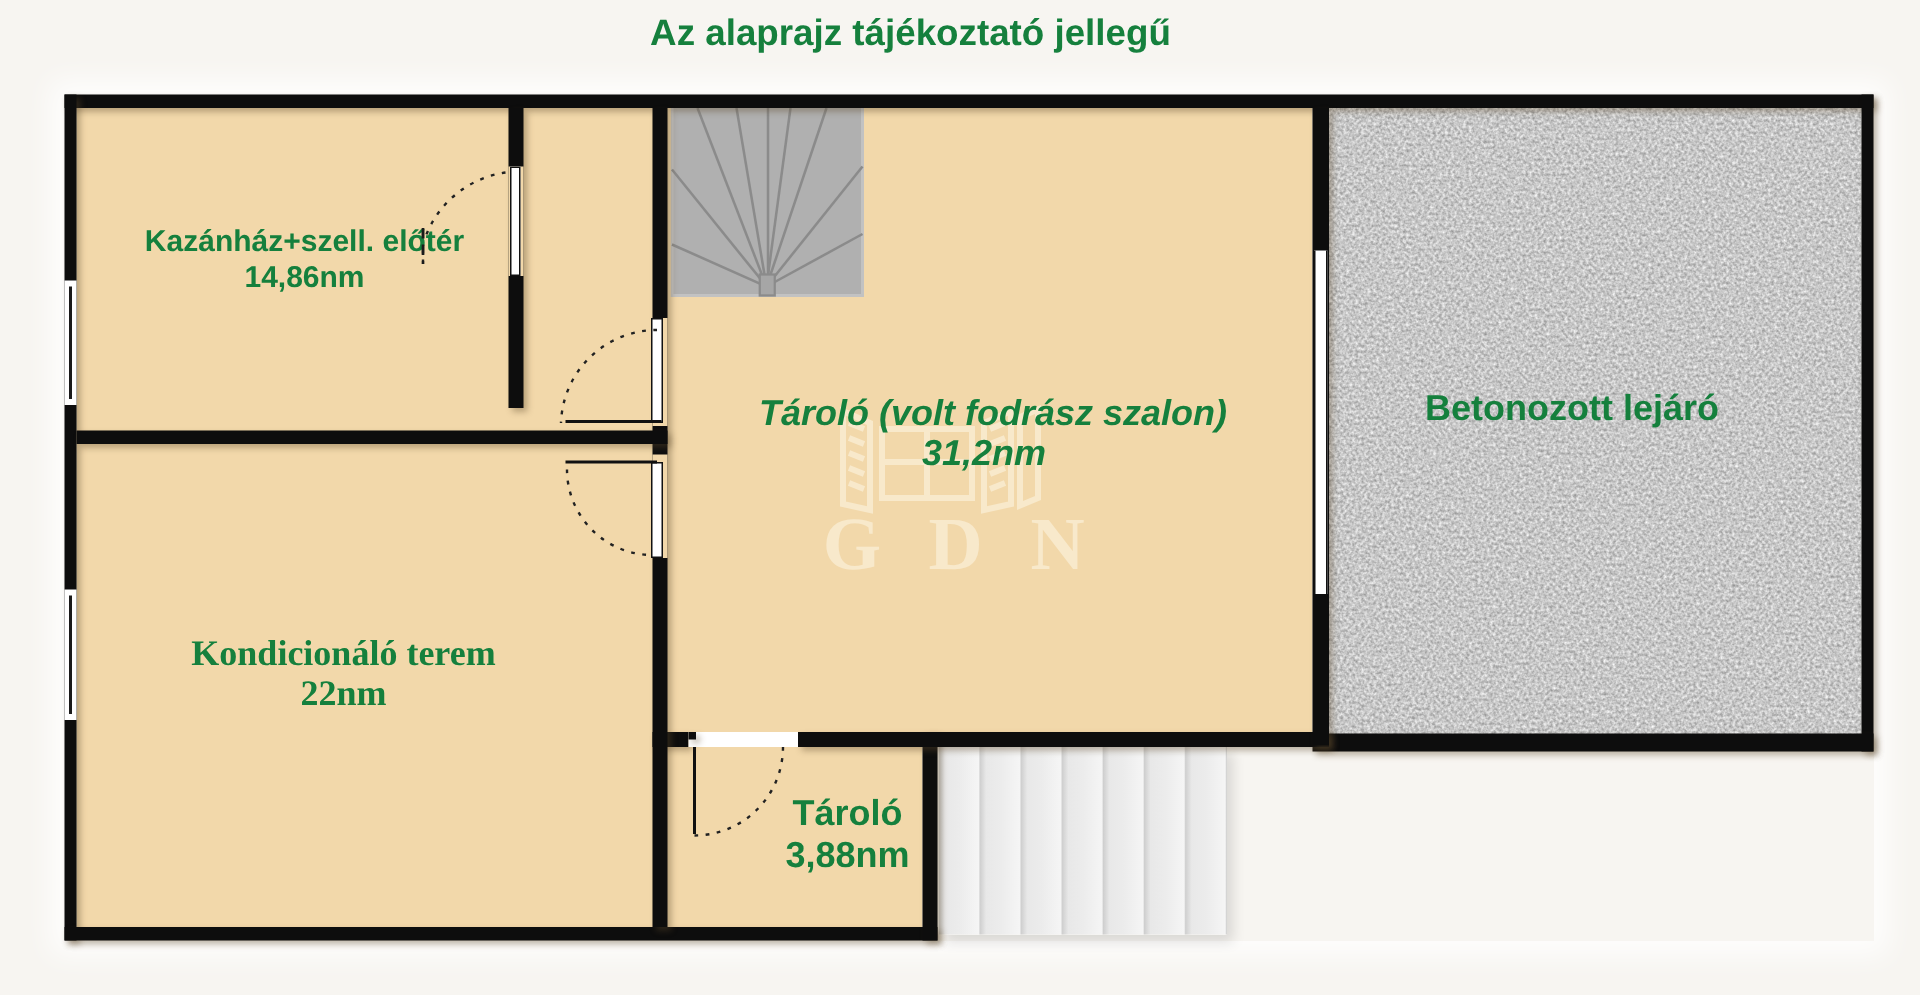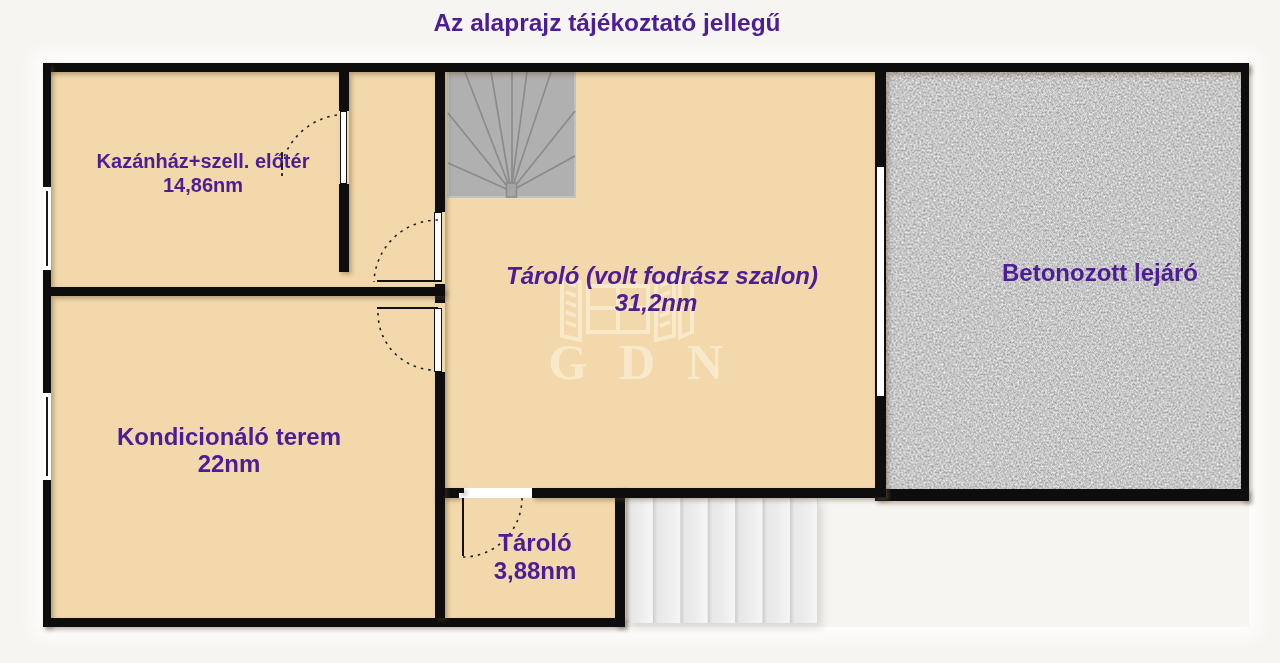--- a/index.html
+++ b/index.html
@@ -1,20 +1,20 @@
 <!DOCTYPE html>
 <html><head>
 <meta charset="utf-8">
 <style>
   html,body{margin:0;padding:0;}
   body{width:1280px;height:663px;background:#f7f5f1;font-family:"Liberation Sans",sans-serif;overflow:hidden;position:relative;}
   .abs{position:absolute;}
   .wall{position:absolute;background:#0d0d0d;box-shadow:2.5px 2.5px 4px rgba(95,75,45,0.40);}
   .room{position:absolute;background:#f2d8aa;}
-  .lbl{position:absolute;font-weight:bold;color:#4c1d95;text-align:center;white-space:nowrap;}
+  .lbl{position:absolute;font-weight:bold;color:#15803d;text-align:center;white-space:nowrap;}
 </style>
 </head>
 <body>
 <div id="plan" style="position:absolute;left:0;top:0;width:1280px;height:663px;filter:blur(0.35px);">
 
 <div class="lbl" style="left:0;top:9px;width:1214px;font-size:24.5px;">Az alaprajz tájékoztató jellegű</div>
 
 <div class="abs" style="left:43px;top:63px;width:1206px;height:564px;box-shadow:0 0 18px 10px rgba(255,255,255,0.85);"></div>
 
 <div class="room" style="left:51px;top:72px;width:824px;height:416px;"></div>
@@ -125,24 +125,24 @@
 <div class="wall" style="left:459px;top:488px;width:5px;height:5px;"></div>
 <div class="abs" style="left:462px;top:498px;width:2px;height:58px;background:#111;"></div>
 <svg class="abs" style="left:460px;top:496px;" width="70" height="65" viewBox="0 0 70 65">
   <path d="M3 61 A 59 59 0 0 0 62 2" fill="none" stroke="#222" stroke-width="1.6" stroke-dasharray="2.5 5"></path>
 </svg>
 
 <div class="lbl" style="left:53px;top:149px;width:300px;font-size:20px;line-height:24px;">Kazánház+szell. előtér<br>14,86nm</div>
 
 <div class="lbl" style="left:506px;top:262px;width:300px;font-size:24px;line-height:27px;font-style:italic;">Tároló (volt fodrász szalon)<br>31,2nm</div>
 
-<div class="lbl" style="left:898px;top:259px;width:300px;font-size:24px;text-align:right;">Betonozott lejáró</div>
+<div class="lbl" style="left:898px;top:259px;width:300px;font-size:24px;">Betonozott lejáró</div>
 
-<div class="lbl" style="left:79px;top:423px;width:300px;font-size:24px;line-height:27px;">Kondicionáló terem<br>22nm</div>
+<div class="lbl" style="left:79px;top:423px;width:300px;font-size:24px;line-height:27px;font-family:Liberation Serif, serif;">Kondicionáló terem<br>22nm</div>
 
-<div class="lbl" style="left:435px;top:529px;width:200px;font-size:24px;line-height:28px;">Tároló<br>3,88nm</div>
+<div class="lbl" style="left:435px;top:529px;width:200px;font-size:24px;line-height:28px;padding-left:30px;">Tároló<br>3,88nm</div>
 
 
 <svg class="abs" style="left:278px;top:148px;" width="10" height="30" viewBox="0 0 10 30">
   <path d="M4 4 L4 28" fill="none" stroke="#1a1a1a" stroke-width="1.8" stroke-dasharray="7 4"></path>
 </svg>
 
 </div>
 
 </body></html>

